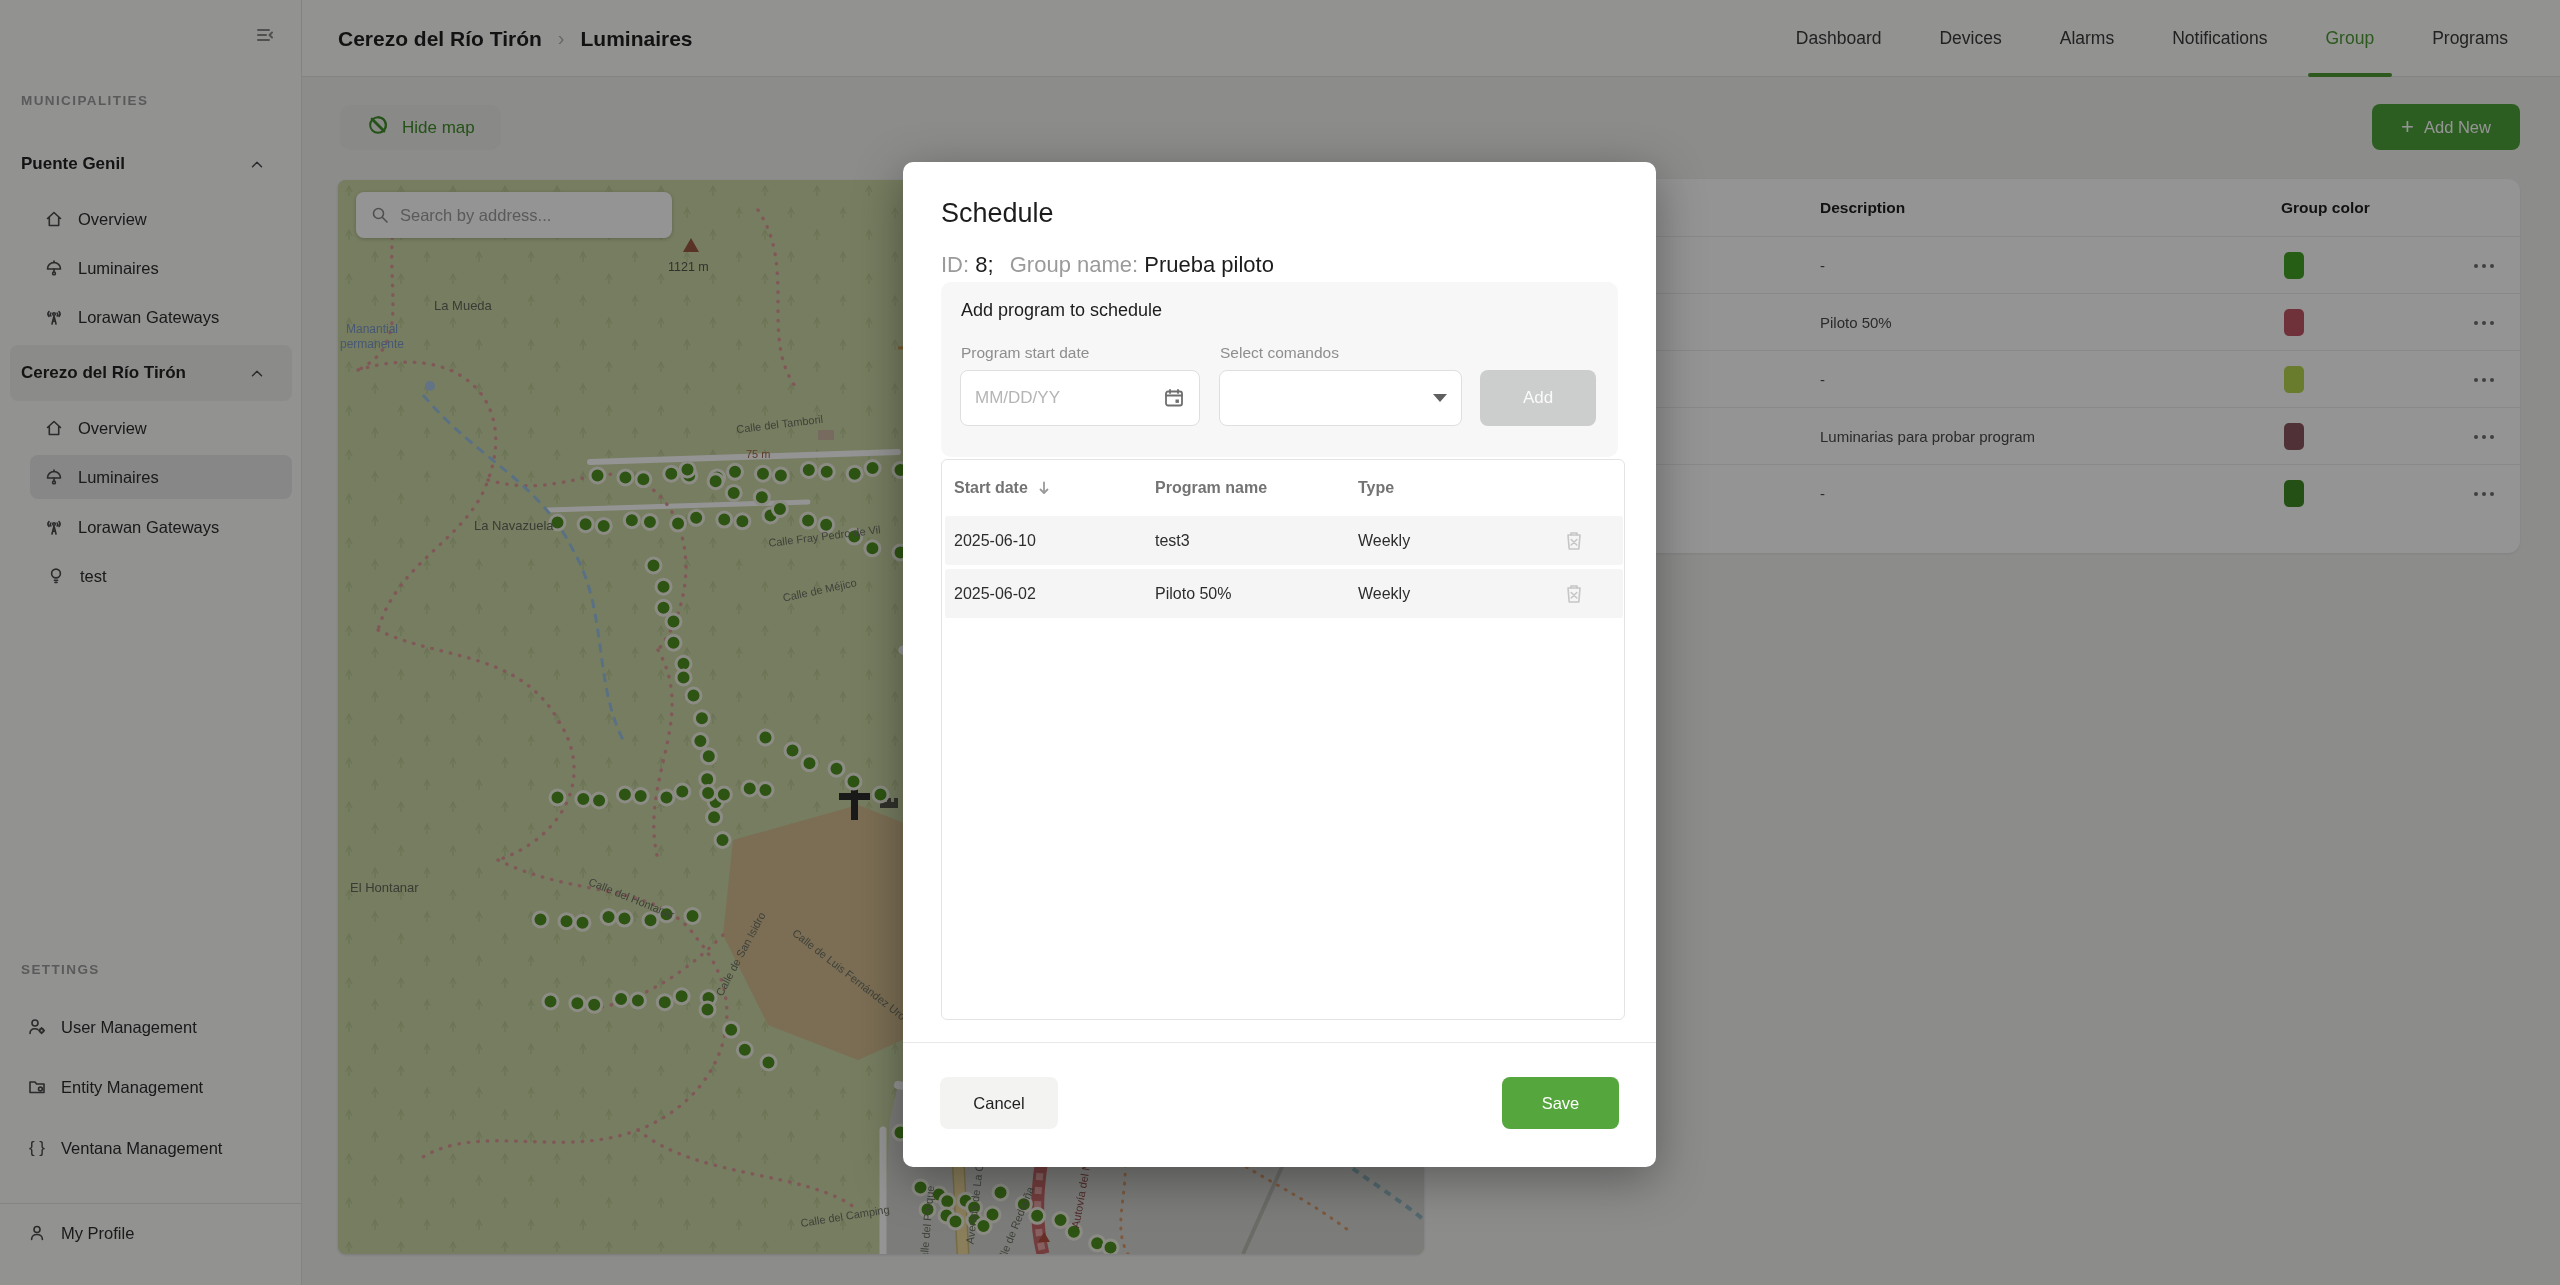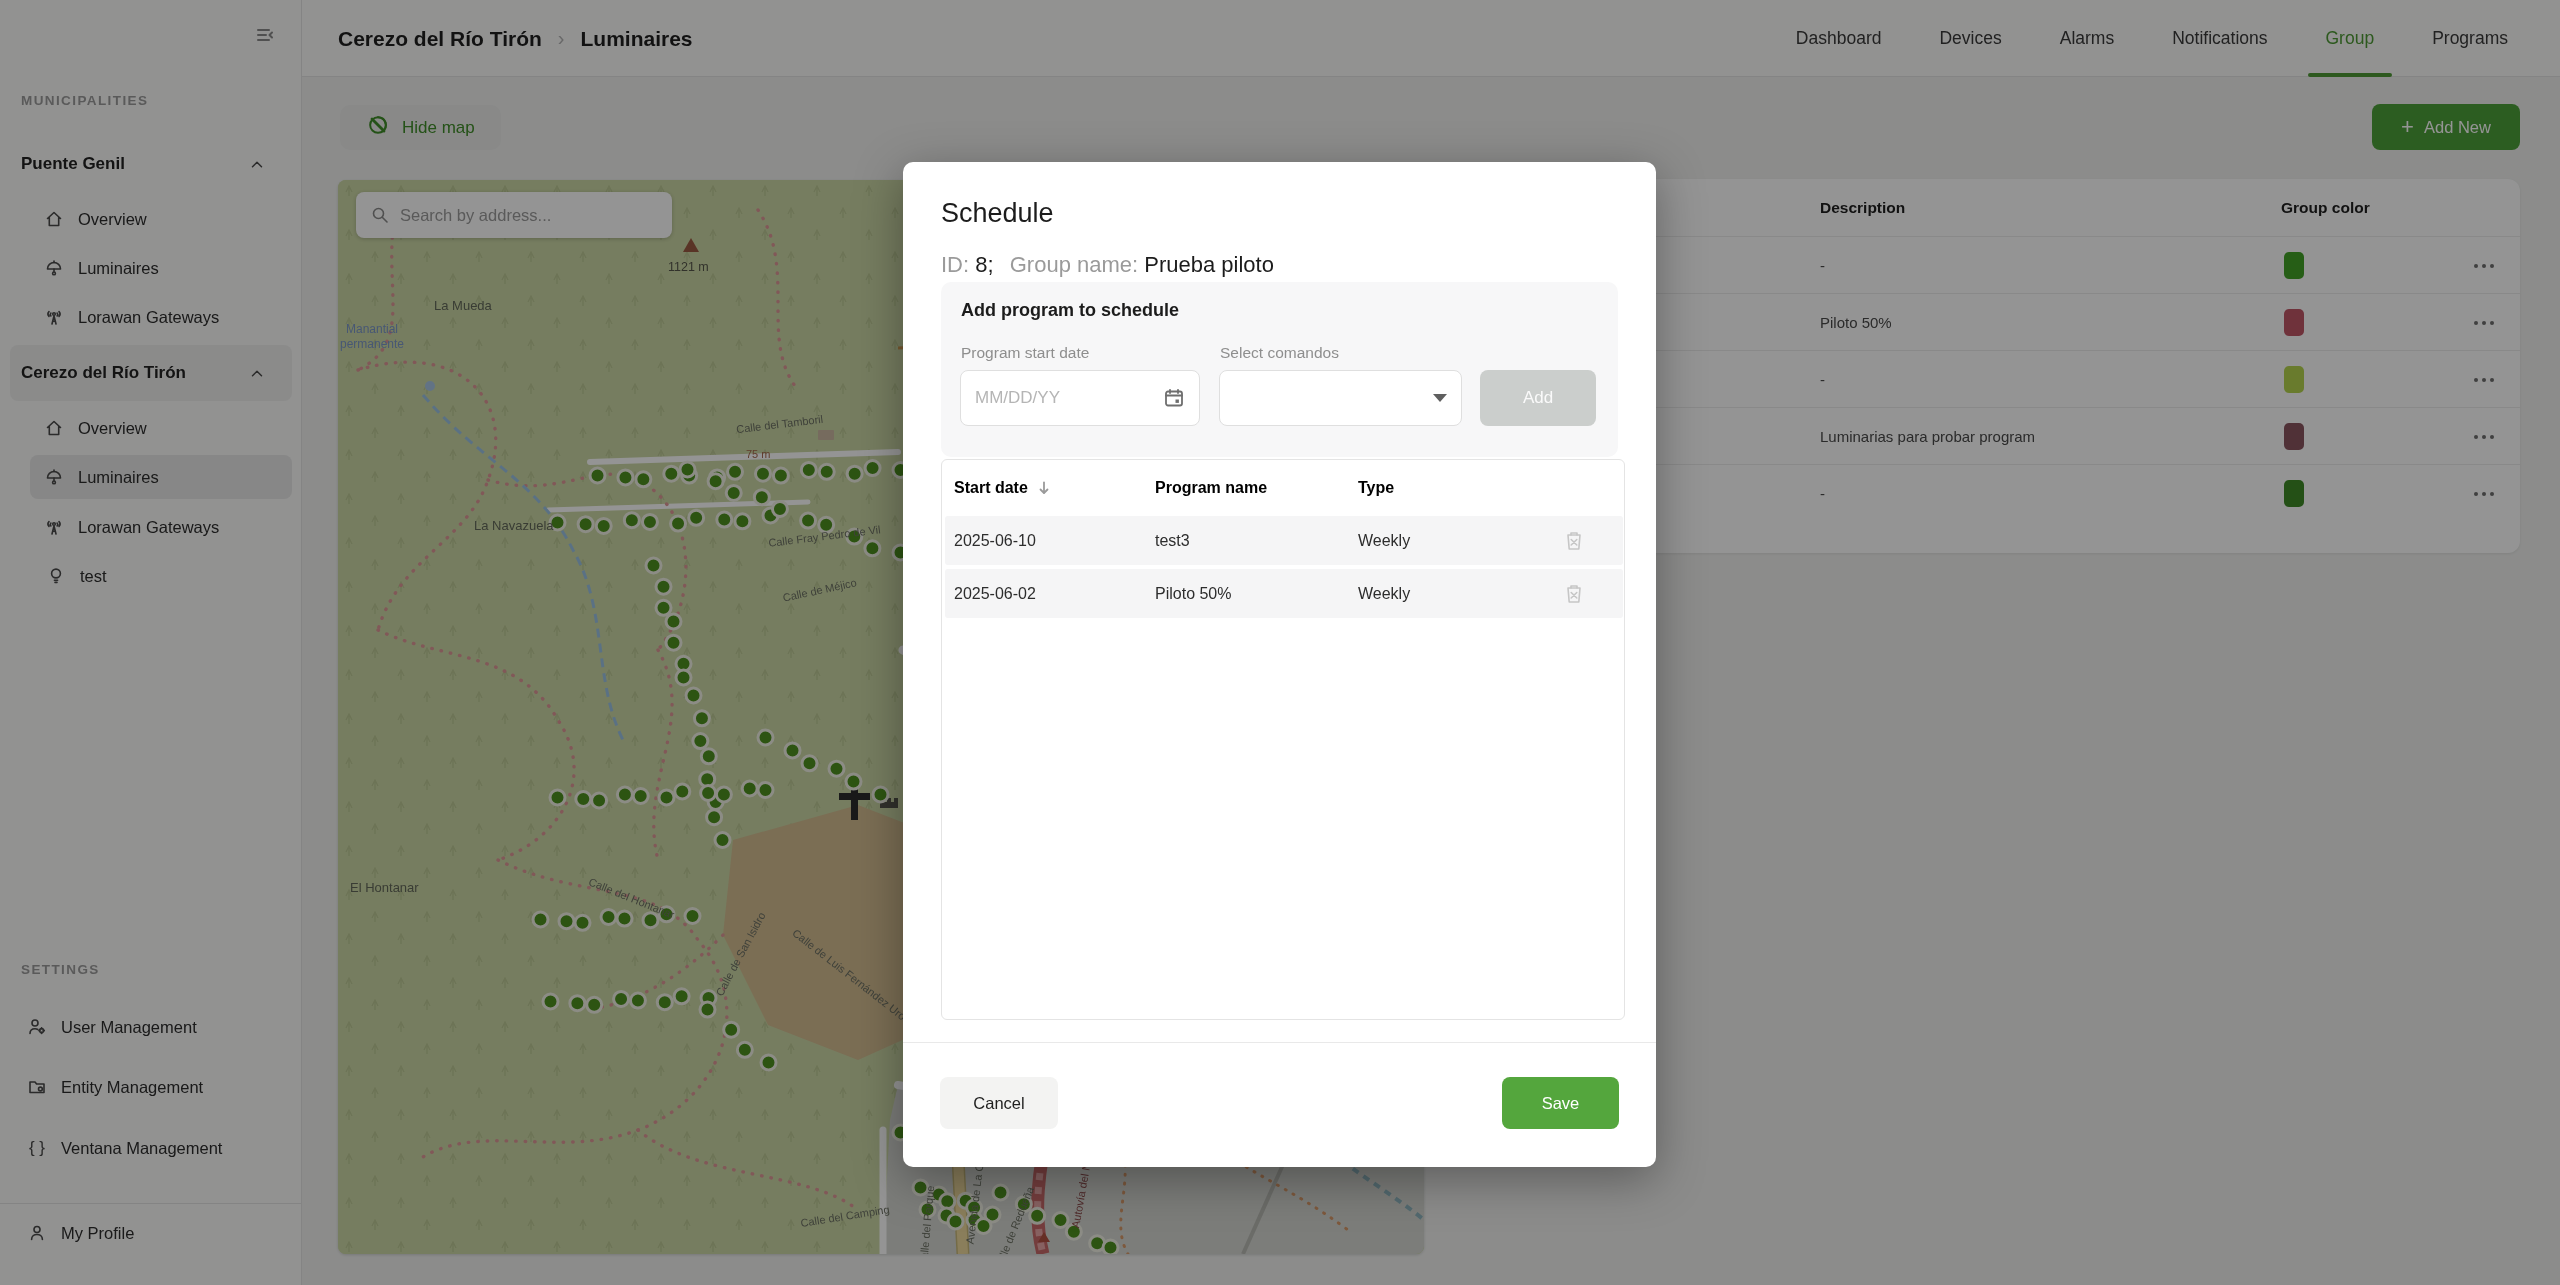--- a/index.html
+++ b/index.html
@@ -70,36 +70,36 @@
 
   
   #overlay { left:0; top:0; width:2560px; height:1285px; background:rgba(0,0,0,0.42); z-index:40; }
   #modal { left:903px; top:162px; width:753px; height:1005px; background:#fff; border-radius:10px;
     box-shadow:0 12px 48px rgba(0,0,0,.35); z-index:50; }
   #modal-title { left:38px; top:36px; font-size:27px; font-weight:500; color:#1c1c1c; }
   #modal-subline { left:38px; top:90px; font-size:22px; }
   #modal-subline .lbl { color:#9a9a9a; }
   #modal-subline .val { color:#1c1c1c; }
   #add-panel { left:38px; top:120px; width:677px; height:175px; background:#f7f7f8; border-radius:10px; }
-  #panel-title { left:20px; top:18px; font-size:18px; font-weight:700; color:#1c1c1c; }
+  #panel-title { left:20px; top:18px; font-size:18px; font-weight:400; color:#1c1c1c; }
   .field-label { position:absolute; font-size:15.5px; color:#8e8e8e; }
   .field-box { position:absolute; height:56px; background:#fff; border:1px solid #dfdfdf;
     border-radius:8px; display:flex; align-items:center; padding:0 14px; }
   .field-box input { border:none; outline:none; width:100%; font-size:17px; color:#333;
     font-family:"Liberation Sans",sans-serif; background:transparent; }
   .field-box input::placeholder { color:#b5b5b5; }
   #add-btn { left:539px; top:88px; width:116px; height:56px; background:#cbcecc; border-radius:8px;
     color:#fafafa; font-size:17px; font-weight:500; display:flex; align-items:center; justify-content:center; }
   .sel-caret { width:0; height:0; border-left:7px solid transparent; border-right:7px solid transparent;
     border-top:8px solid #5f5f5f; }
 
   #sched-table { left:38px; top:297px; width:684px; height:561px; border:1.5px solid #e4e4e4;
     border-radius:6px; background:#fff; overflow:hidden; }
   .st-hcell { position:absolute; top:0; height:56px; display:flex; align-items:center; gap:8px;
-    font-size:16px; font-weight:700; color:#000000; }
+    font-size:16px; font-weight:700; color:#737373; }
   .st-row { position:absolute; left:3px; width:678px; height:49px; background:#f5f5f6; border-radius:3px; }
   .st-cell { position:absolute; top:0; height:49px; display:flex; align-items:center;
     font-size:16px; color:#2d2d2d; }
   .st-del { position:absolute; left:618px; top:13px; cursor:pointer; }
 
   #modal-footer-line { left:0; top:880px; width:753px; height:1px; background:#e9e9e9; }
   #cancel-btn { left:37px; top:915px; width:118px; height:52px; background:#f3f3f2; border-radius:8px;
     display:flex; align-items:center; justify-content:center; font-size:16.5px; color:#1f1f1f; cursor:pointer; }
   #save-btn { left:599px; top:915px; width:117px; height:52px; background:#54a63d; border-radius:8px;
     display:flex; align-items:center; justify-content:center; font-size:16.5px; color:#fff; cursor:pointer; }

